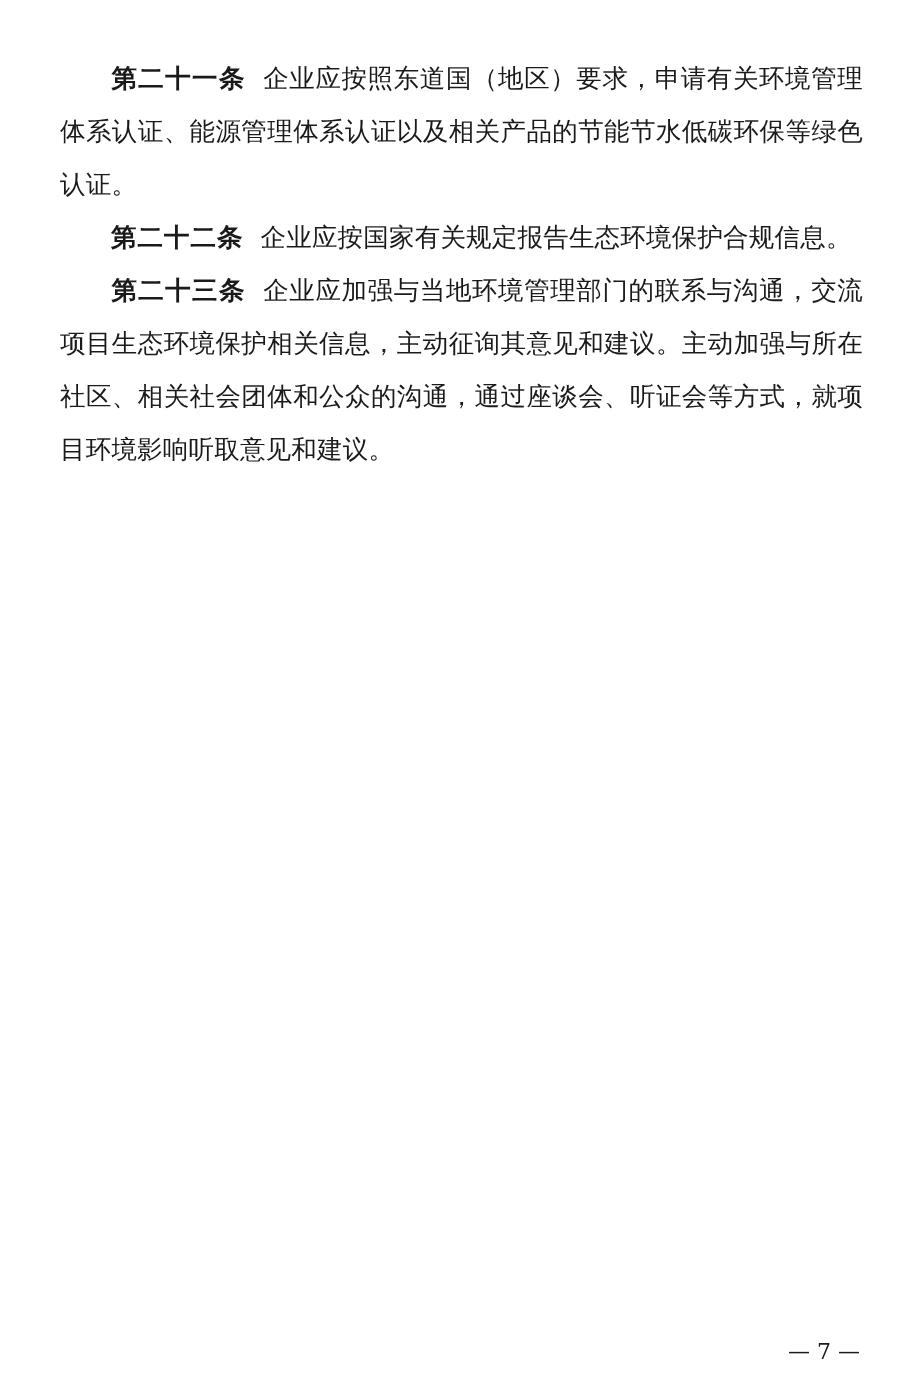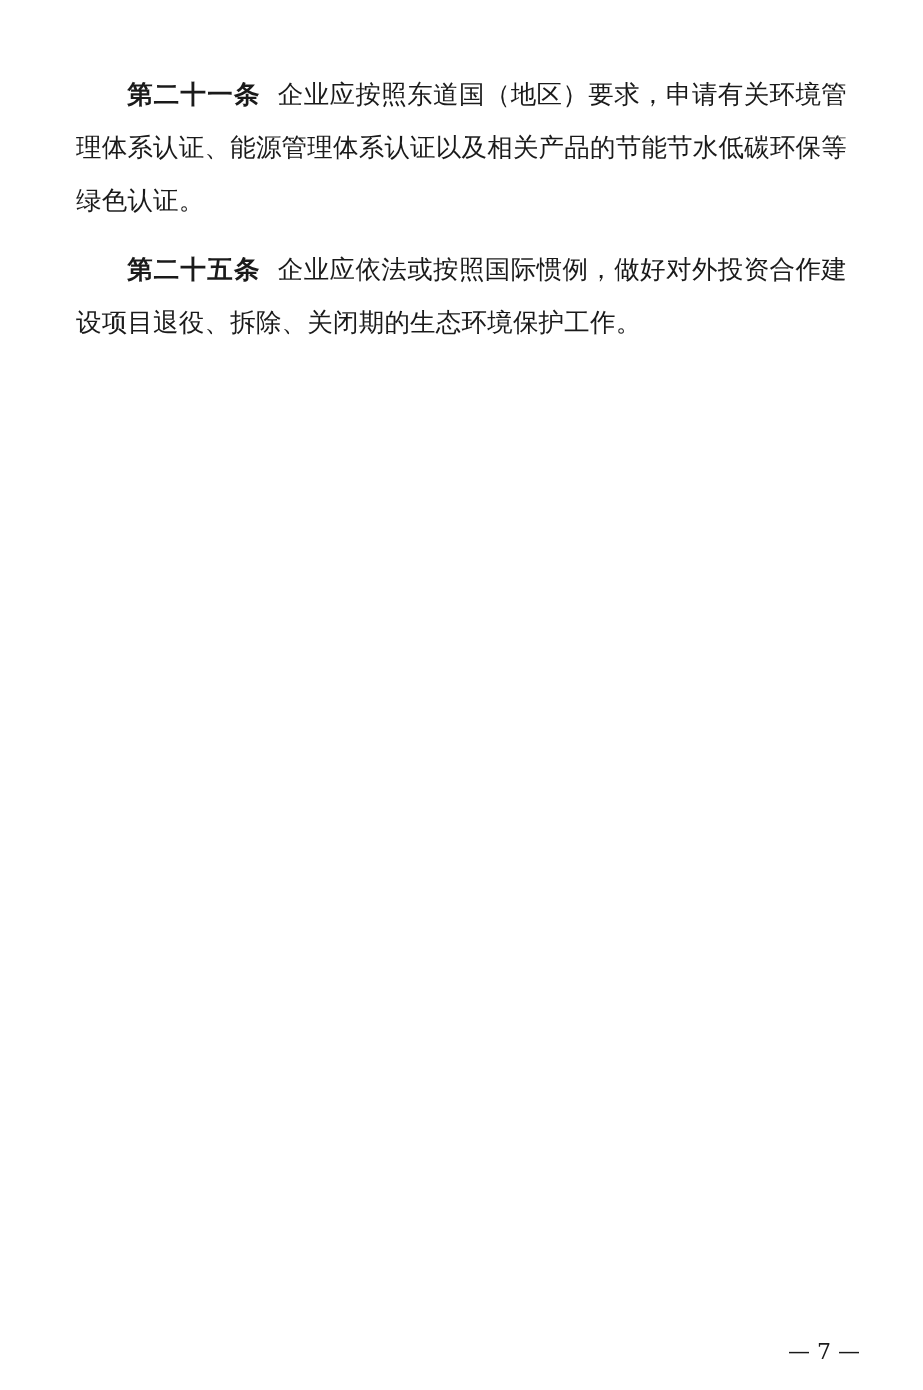--- a/index.html
+++ b/index.html
@@ -25,21 +25,21 @@
     padding: 52px 60px 40px 60px;
   }
   .body-text {
     font-size: 25.5px;
     line-height: 53px;
     text-align: justify;
     text-justify: inter-ideograph;
     letter-spacing: 0.2px;
   }
   .para {
-    margin: 16px;
+    margin: 0;
     text-indent: 0;
     font-family: Liberation Serif, serif;
   }
   .art-label {
     font-weight: bold;
     letter-spacing: 1px;
   }
   .indent {
     display: inline-block;
     width: 51px;
@@ -64,23 +64,24 @@
   }
 </style>
 </head>
 <body>
 
 <div class="page">
   <div class="body-text">
 
     <p class="para"><span class="indent"></span><span class="art-label">第二十一条</span><span class="gap"></span><span>企业应按照东道国（地区）要求，申请有关环境管理体系认证、能源管理体系认证以及相关产品的节能节水低碳环保等绿色认证。</span></p>
 
+    <p class="para"><span class="indent"></span><span class="art-label">第二十二条</span><span class="gap"></span><span>企业应按国家有关规定报告生态环境保护合规信息。</span></p>
+
+    <p class="para"><span class="indent"></span><span class="art-label">第二十三条</span><span class="gap"></span><span>企业应加强与当地环境管理部门的联系与沟通，交流项目生态环境保护相关信息，主动征询其意见和建议。主动加强与所在社区、相关社会团体和公众的沟通，通过座谈会、听证会等方式，就项目环境影响听取意见和建议。</span></p>
 
 
-
-    <p class="para"><span class="indent"></span><span class="art-label">第二十五条</span><span class="gap"></span><span>企业应依法或按照国际惯例，做好对外投资合作建设项目退役、拆除、关闭期的生态环境保护工作。</span></p>
 
   </div>
 
   <div class="footer">
     <span>—</span><span class="pnum">7</span><span>—</span>
   </div>
 </div>
 
 </body></html>

